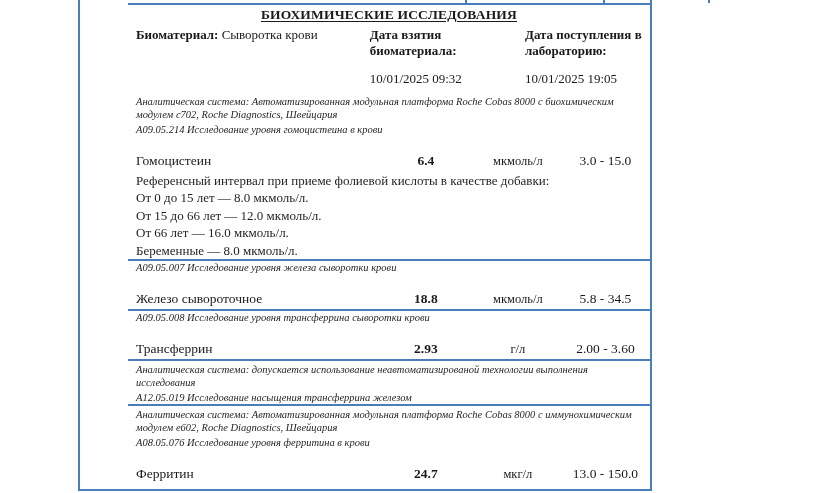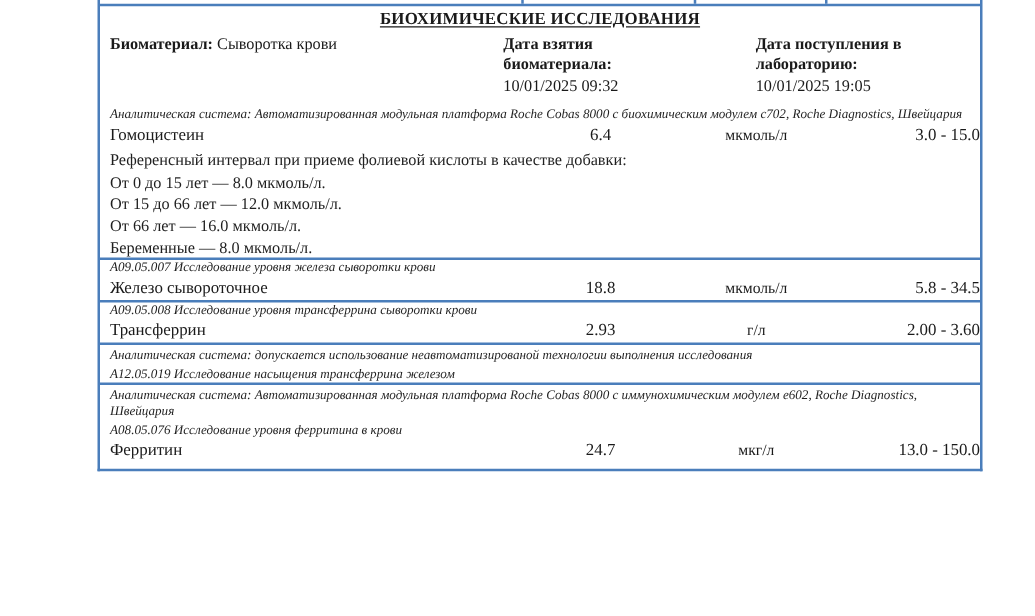--- a/index.html
+++ b/index.html
@@ -22,25 +22,26 @@
     top: 0;
     width: 828px;
     height: 493px;
   }
 
   
   .report {
     position: absolute;
     left: 78px;
     top: 0px;
-    width: 708px;
+    width: 574px;
     box-sizing: border-box;
     border-left: 2px solid #4a7ebb;
     border-right: 2px solid #4a7ebb;
     border-bottom: 2px solid #4a7ebb;
+    padding-left: 48px;
   }
 
   
   .top-strip {
     position: relative;
     height: 5px;
     border-bottom: 2px solid #4a7ebb;
     box-sizing: border-box;
   }
   .top-strip .vdiv {
@@ -66,21 +67,21 @@
     display: flex;
     padding: 1px 0 6px 8px;
     font-size: 13px;
     gap: 48px;
   }
   .meta-col-bio   { width: 312px; }
   .meta-col-taken { width: 180px; }
   .meta-col-recv  { width: 210px; }
   .meta-label { font-weight: bold; }
   .meta-value { font-weight: normal; }
-  .meta-line2 { margin-top: 2px; }
+  .meta-line2 { margin-top: 12px; }
 
   
   .note {
     font-style: italic;
     font-size: 10.5px;
     line-height: 1.28;
     padding: 2px 6px 1px 8px;
     color: #1f1f1f;
   }
   .code {
@@ -90,23 +91,23 @@
     color: #1f1f1f;
   }
 
   .analyte {
     display: flex;
     align-items: baseline;
     font-size: 13.5px;
     padding: 1px 0 2px 0;
   }
   .a-name  { width: 330px; padding-left: 8px; }
-  .a-value { width: 134px; text-align: center; }
+  .a-value { width: 134px; text-align: center; font-weight: bold; }
   .a-unit  { width: 118px; text-align: center; font-size: 12.5px; }
-  .a-ref   { width: 122px; text-align: right; }
+  .a-ref   { width: 122px; text-align: center; margin-top: 16px; }
 
   .refblock {
     font-size: 13px;
     padding: 1px 6px 0px 8px;
     line-height: 1.34;
     color: #1f1f1f;
   }
   .refblock .rb-head { }
   .refblock .rb-line { }
 
@@ -144,20 +145,21 @@
       </div>
       <div class="meta-col-recv">
         <div class="meta-label">Дата поступления в лабораторию:</div>
         <div class="meta-value meta-line2">10/01/2025 19:05</div>
       </div>
     </div>
 
     <div id="groups">
         <div>
           <div class="note">Аналитическая система: Автоматизированная модульная платформа Roche Cobas 8000 с биохимическим модулем c702, Roche Diagnostics, Швейцария</div>
+          <div class="code">A09.05.214 Исследование уровня гомоцистеина в крови</div>
           <div class="analyte">
             <div class="a-name">Гомоцистеин</div>
             <div class="a-value">6.4</div>
             <div class="a-unit">мкмоль/л</div>
             <div class="a-ref">3.0 - 15.0</div>
           </div>
           <div class="refblock">
             <div class="rb-head">Референсный интервал при приеме фолиевой кислоты в качестве добавки:</div>
             <div class="rb-line">От 0 до 15 лет — 8.0 мкмоль/л.</div>
             <div class="rb-line">От 15 до 66 лет — 12.0 мкмоль/л.</div>

